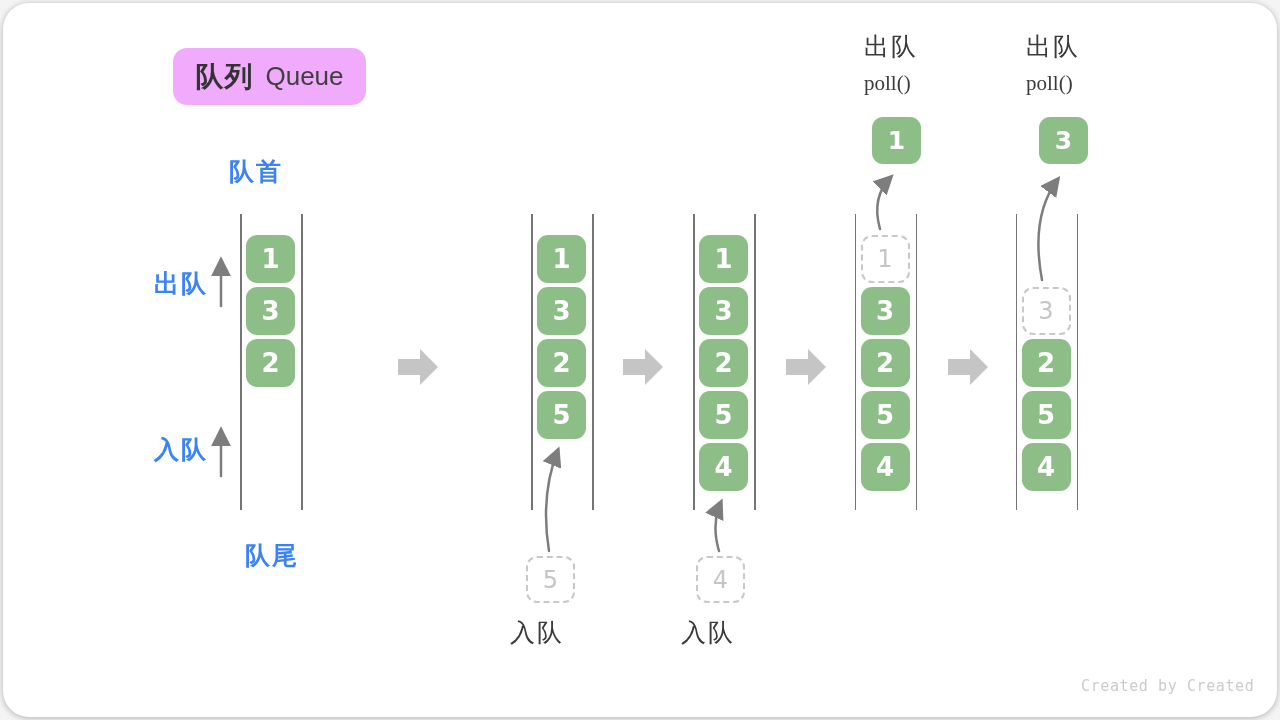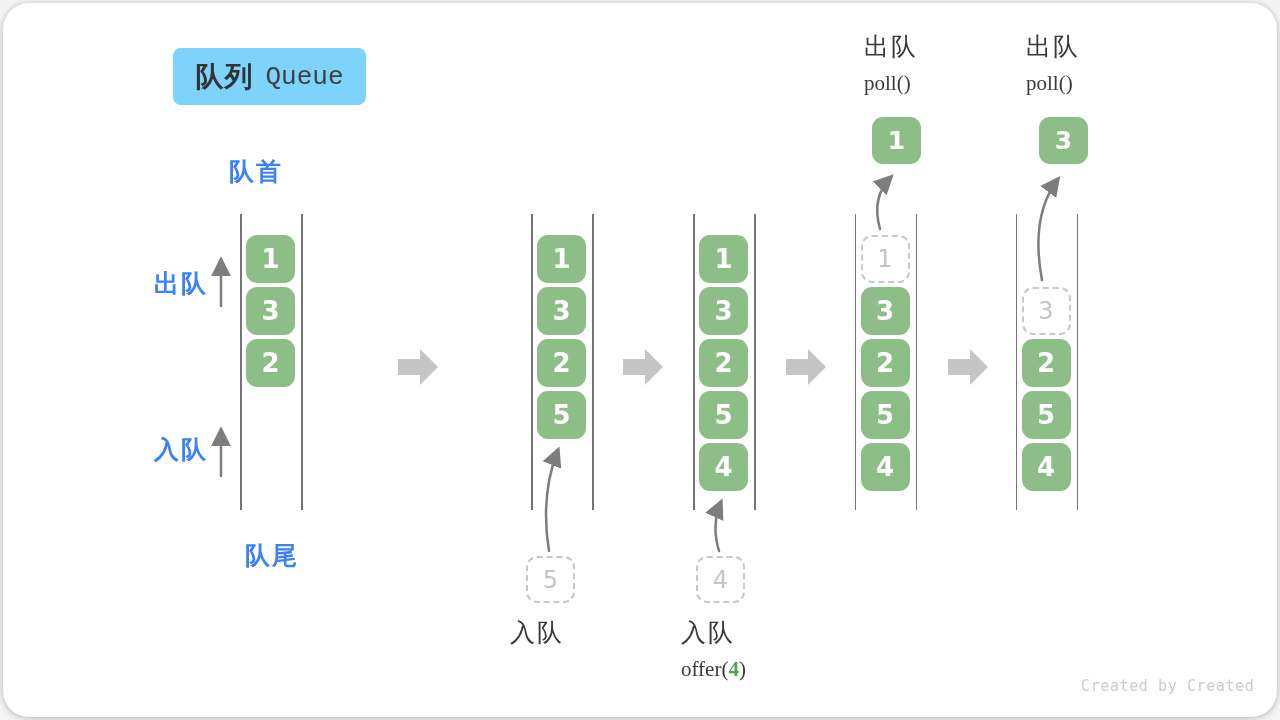--- a/index.html
+++ b/index.html
@@ -5,25 +5,25 @@
   html,body{margin:0;padding:0;width:1280px;height:720px;background:#f4f4f4;overflow:hidden;}
   .canvas{
     position:absolute; left:3px; top:3px; width:1274px; height:714px;
     background:#ffffff; border-radius:26px;
     box-shadow:0 1px 6px rgba(0,0,0,0.28);
     font-family:"DejaVu Sans", sans-serif;
   }
   
   .title-badge{
     position:absolute; left:170px; top:45px; width:193px; height:57px;
-    background:#7dd3fc; border-radius:8px;
+    background:#f0abfc; border-radius:14px;
     display:flex; align-items:center; justify-content:center; gap:12px;
   }
   .title-zh{font-size:28px; font-weight:bold; color:#333333; letter-spacing:1px;}
-  .title-en{font-family:Liberation Mono, monospace; font-size:26px; color:#3f3f3f;}
+  .title-en{font-family:Liberation Sans, sans-serif; font-size:26px; color:#3f3f3f;}
   
   .side-label{
     position:absolute; font-size:25px; font-weight:bold; color:#3b82f6; letter-spacing:2px; white-space:nowrap;
   }
   
   .q-line{position:absolute; width:1.6px; background:#757575;}
   .q-cell{
     position:absolute; width:49px; height:48px; box-sizing:border-box;
     background:var(--cell-green); border-radius:11px;
     color:#ffffff; font-size:26px; font-weight:bold;
@@ -133,21 +133,20 @@
   </div>
   <div class="ghost-box" style="left:693px; top:553px;">
     <span>4</span>
   </div>
 
   <div class="op-block" style="left:507px; top:612px;">
     <div class="op-zh">入队</div>
   </div>
   <div class="op-block" style="left:678px; top:612px;">
     <div class="op-zh">入队</div>
-    <div class="op-code"><span>offer(</span><span class="arg">4</span><span>)</span></div>
   </div>
 
   <div class="op-block" style="left:861px; top:26px;">
     <div class="op-zh">出队</div>
     <div class="op-code">poll()</div>
   </div>
   <div class="val-box" style="left:869px; top:114px;">
     <span>1</span>
   </div>
   <div class="op-block" style="left:1023px; top:26px;">

